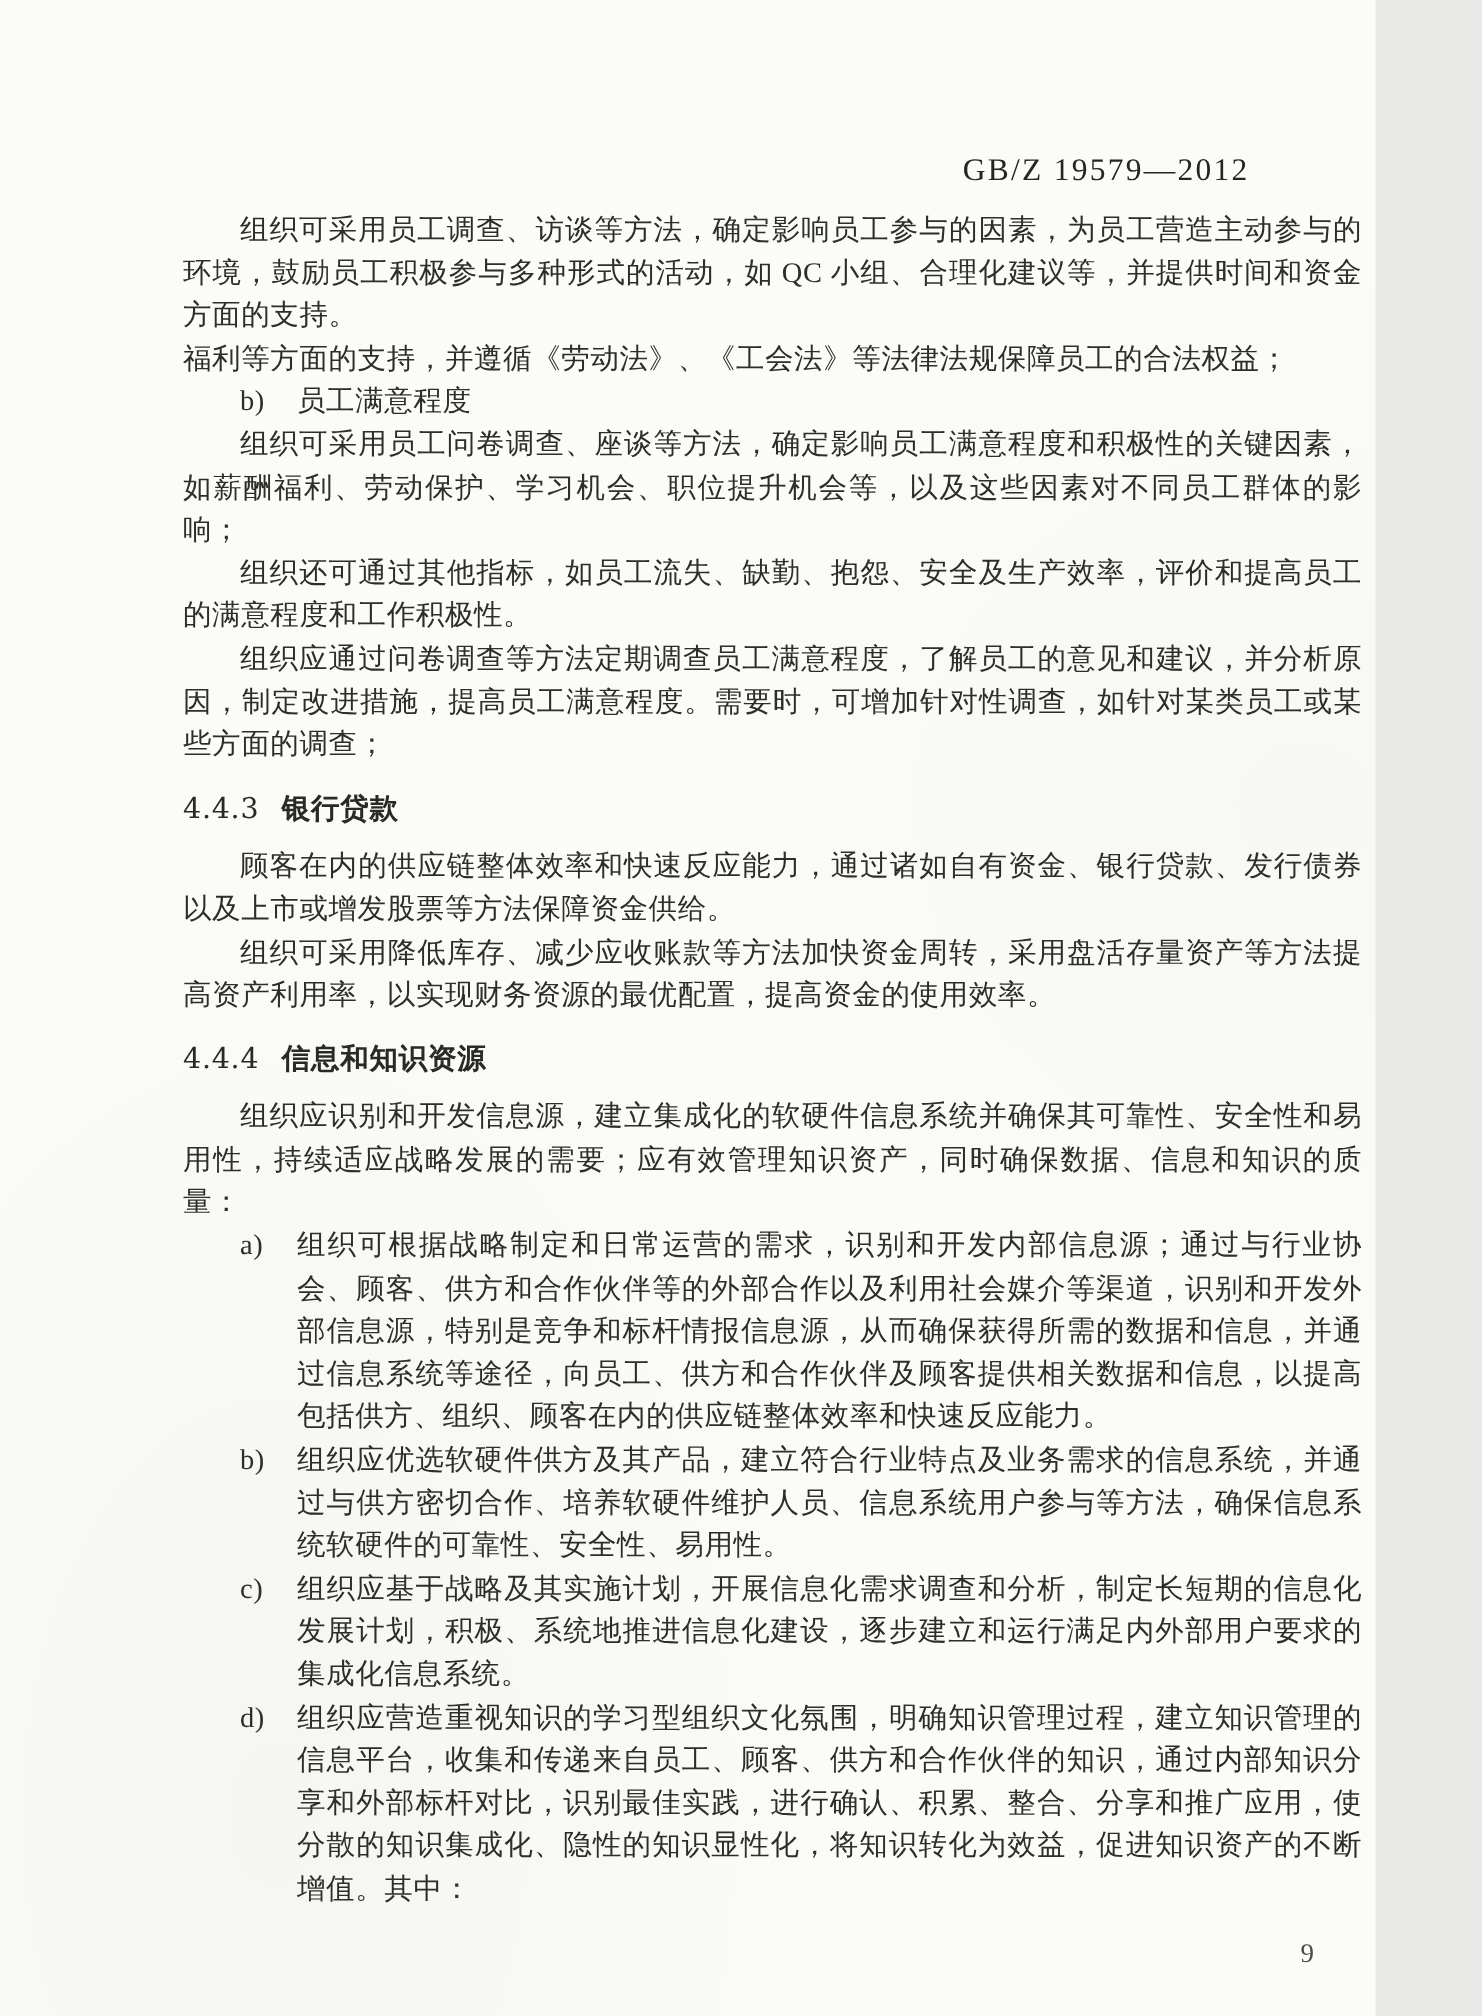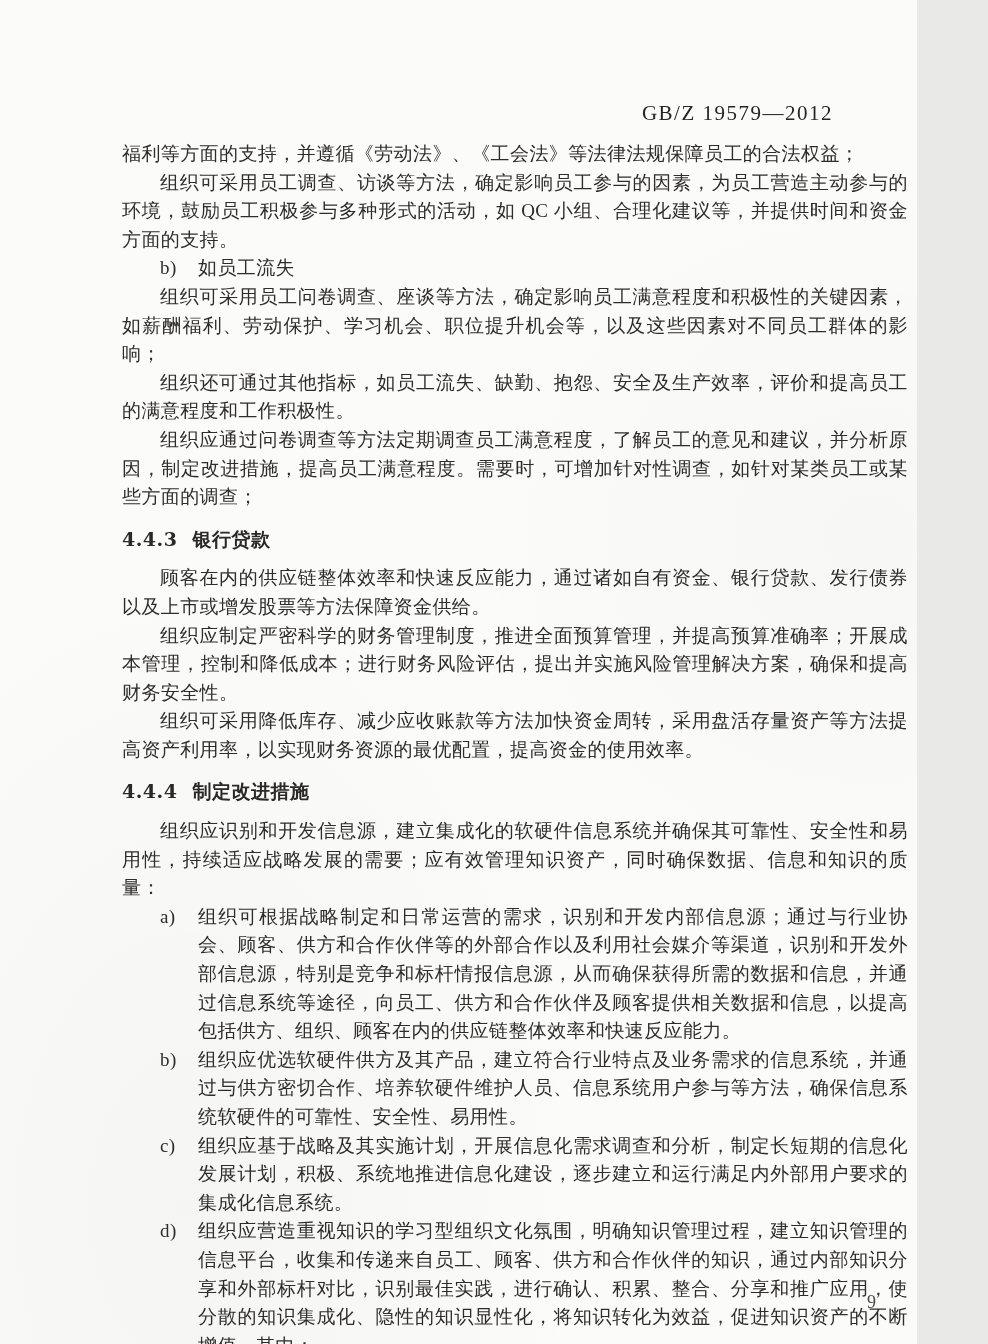--- a/index.html
+++ b/index.html
@@ -41,21 +41,21 @@
   .para.cont{text-indent:0;}
   .heading{
     margin:13px 0 11px 0;
     font-family:"DejaVu Sans","Liberation Sans",sans-serif;
     font-weight:bold;
     font-size:19px;
     color:#2a2927;
     letter-spacing:0.5px;
     text-indent:0;
   }
-  .heading .h-num{margin-right:15px;font-family:"DejaVu Serif","Liberation Serif",serif;font-weight:bold;}
+  .heading .h-num{margin-right:15px;font-family:"DejaVu Serif","Liberation Serif",serif;font-weight:normal;}
   .li{
     position:relative;
     margin:0;
     padding-left:76px;
   }
   .li .marker{
     position:absolute;
     left:38px;
     top:0;
     font-family:"Liberation Serif","DejaVu Serif",serif;
@@ -69,31 +69,30 @@
     letter-spacing:0;
   }
 </style>
 </head>
 <body>
 
 <div class="page">
   <div class="std-header">GB/Z 19579—2012</div>
 
   <main class="content">
+      <p class="para">组织可采用员工调查、访谈等方法，确定影响员工参与的因素，为员工营造主动参与的环境，鼓励员工积极参与多种形式的活动，如 QC 小组、合理化建议等，并提供时间和资金方面的支持。</p>
       <p class="para cont">福利等方面的支持，并遵循《劳动法》、《工会法》等法律法规保障员工的合法权益；</p>
-      <p class="para">组织可采用员工调查、访谈等方法，确定影响员工参与的因素，为员工营造主动参与的环境，鼓励员工积极参与多种形式的活动，如 QC 小组、合理化建议等，并提供时间和资金方面的支持。</p>
-      <div class="li"><span class="marker">b)</span><span>如员工流失</span></div>
+      <div class="li"><span class="marker">b)</span><span>员工满意程度</span></div>
       <p class="para">组织可采用员工问卷调查、座谈等方法，确定影响员工满意程度和积极性的关键因素，如薪酬福利、劳动保护、学习机会、职位提升机会等，以及这些因素对不同员工群体的影响；</p>
       <p class="para">组织还可通过其他指标，如员工流失、缺勤、抱怨、安全及生产效率，评价和提高员工的满意程度和工作积极性。</p>
       <p class="para">组织应通过问卷调查等方法定期调查员工满意程度，了解员工的意见和建议，并分析原因，制定改进措施，提高员工满意程度。需要时，可增加针对性调查，如针对某类员工或某些方面的调查；</p>
       <h2 class="heading"><span class="h-num">4.4.3</span><span class="h-title">银行贷款</span></h2>
       <p class="para">顾客在内的供应链整体效率和快速反应能力，通过诸如自有资金、银行贷款、发行债券以及上市或增发股票等方法保障资金供给。</p>
-      <p class="para">组织应制定严密科学的财务管理制度，推进全面预算管理，并提高预算准确率；开展成本管理，控制和降低成本；进行财务风险评估，提出并实施风险管理解决方案，确保和提高财务安全性。</p>
       <p class="para">组织可采用降低库存、减少应收账款等方法加快资金周转，采用盘活存量资产等方法提高资产利用率，以实现财务资源的最优配置，提高资金的使用效率。</p>
-      <h2 class="heading"><span class="h-num">4.4.4</span><span class="h-title">制定改进措施</span></h2>
+      <h2 class="heading"><span class="h-num">4.4.4</span><span class="h-title">信息和知识资源</span></h2>
       <p class="para">组织应识别和开发信息源，建立集成化的软硬件信息系统并确保其可靠性、安全性和易用性，持续适应战略发展的需要；应有效管理知识资产，同时确保数据、信息和知识的质量：</p>
       <div class="li"><span class="marker">a)</span><span>组织可根据战略制定和日常运营的需求，识别和开发内部信息源；通过与行业协会、顾客、供方和合作伙伴等的外部合作以及利用社会媒介等渠道，识别和开发外部信息源，特别是竞争和标杆情报信息源，从而确保获得所需的数据和信息，并通过信息系统等途径，向员工、供方和合作伙伴及顾客提供相关数据和信息，以提高包括供方、组织、顾客在内的供应链整体效率和快速反应能力。</span></div>
       <div class="li"><span class="marker">b)</span><span>组织应优选软硬件供方及其产品，建立符合行业特点及业务需求的信息系统，并通过与供方密切合作、培养软硬件维护人员、信息系统用户参与等方法，确保信息系统软硬件的可靠性、安全性、易用性。</span></div>
       <div class="li"><span class="marker">c)</span><span>组织应基于战略及其实施计划，开展信息化需求调查和分析，制定长短期的信息化发展计划，积极、系统地推进信息化建设，逐步建立和运行满足内外部用户要求的集成化信息系统。</span></div>
       <div class="li"><span class="marker">d)</span><span>组织应营造重视知识的学习型组织文化氛围，明确知识管理过程，建立知识管理的信息平台，收集和传递来自员工、顾客、供方和合作伙伴的知识，通过内部知识分享和外部标杆对比，识别最佳实践，进行确认、积累、整合、分享和推广应用，使分散的知识集成化、隐性的知识显性化，将知识转化为效益，促进知识资产的不断增值。其中：</span></div>
     </main>
 
   <div class="page-number">9</div>
 </div>
 

